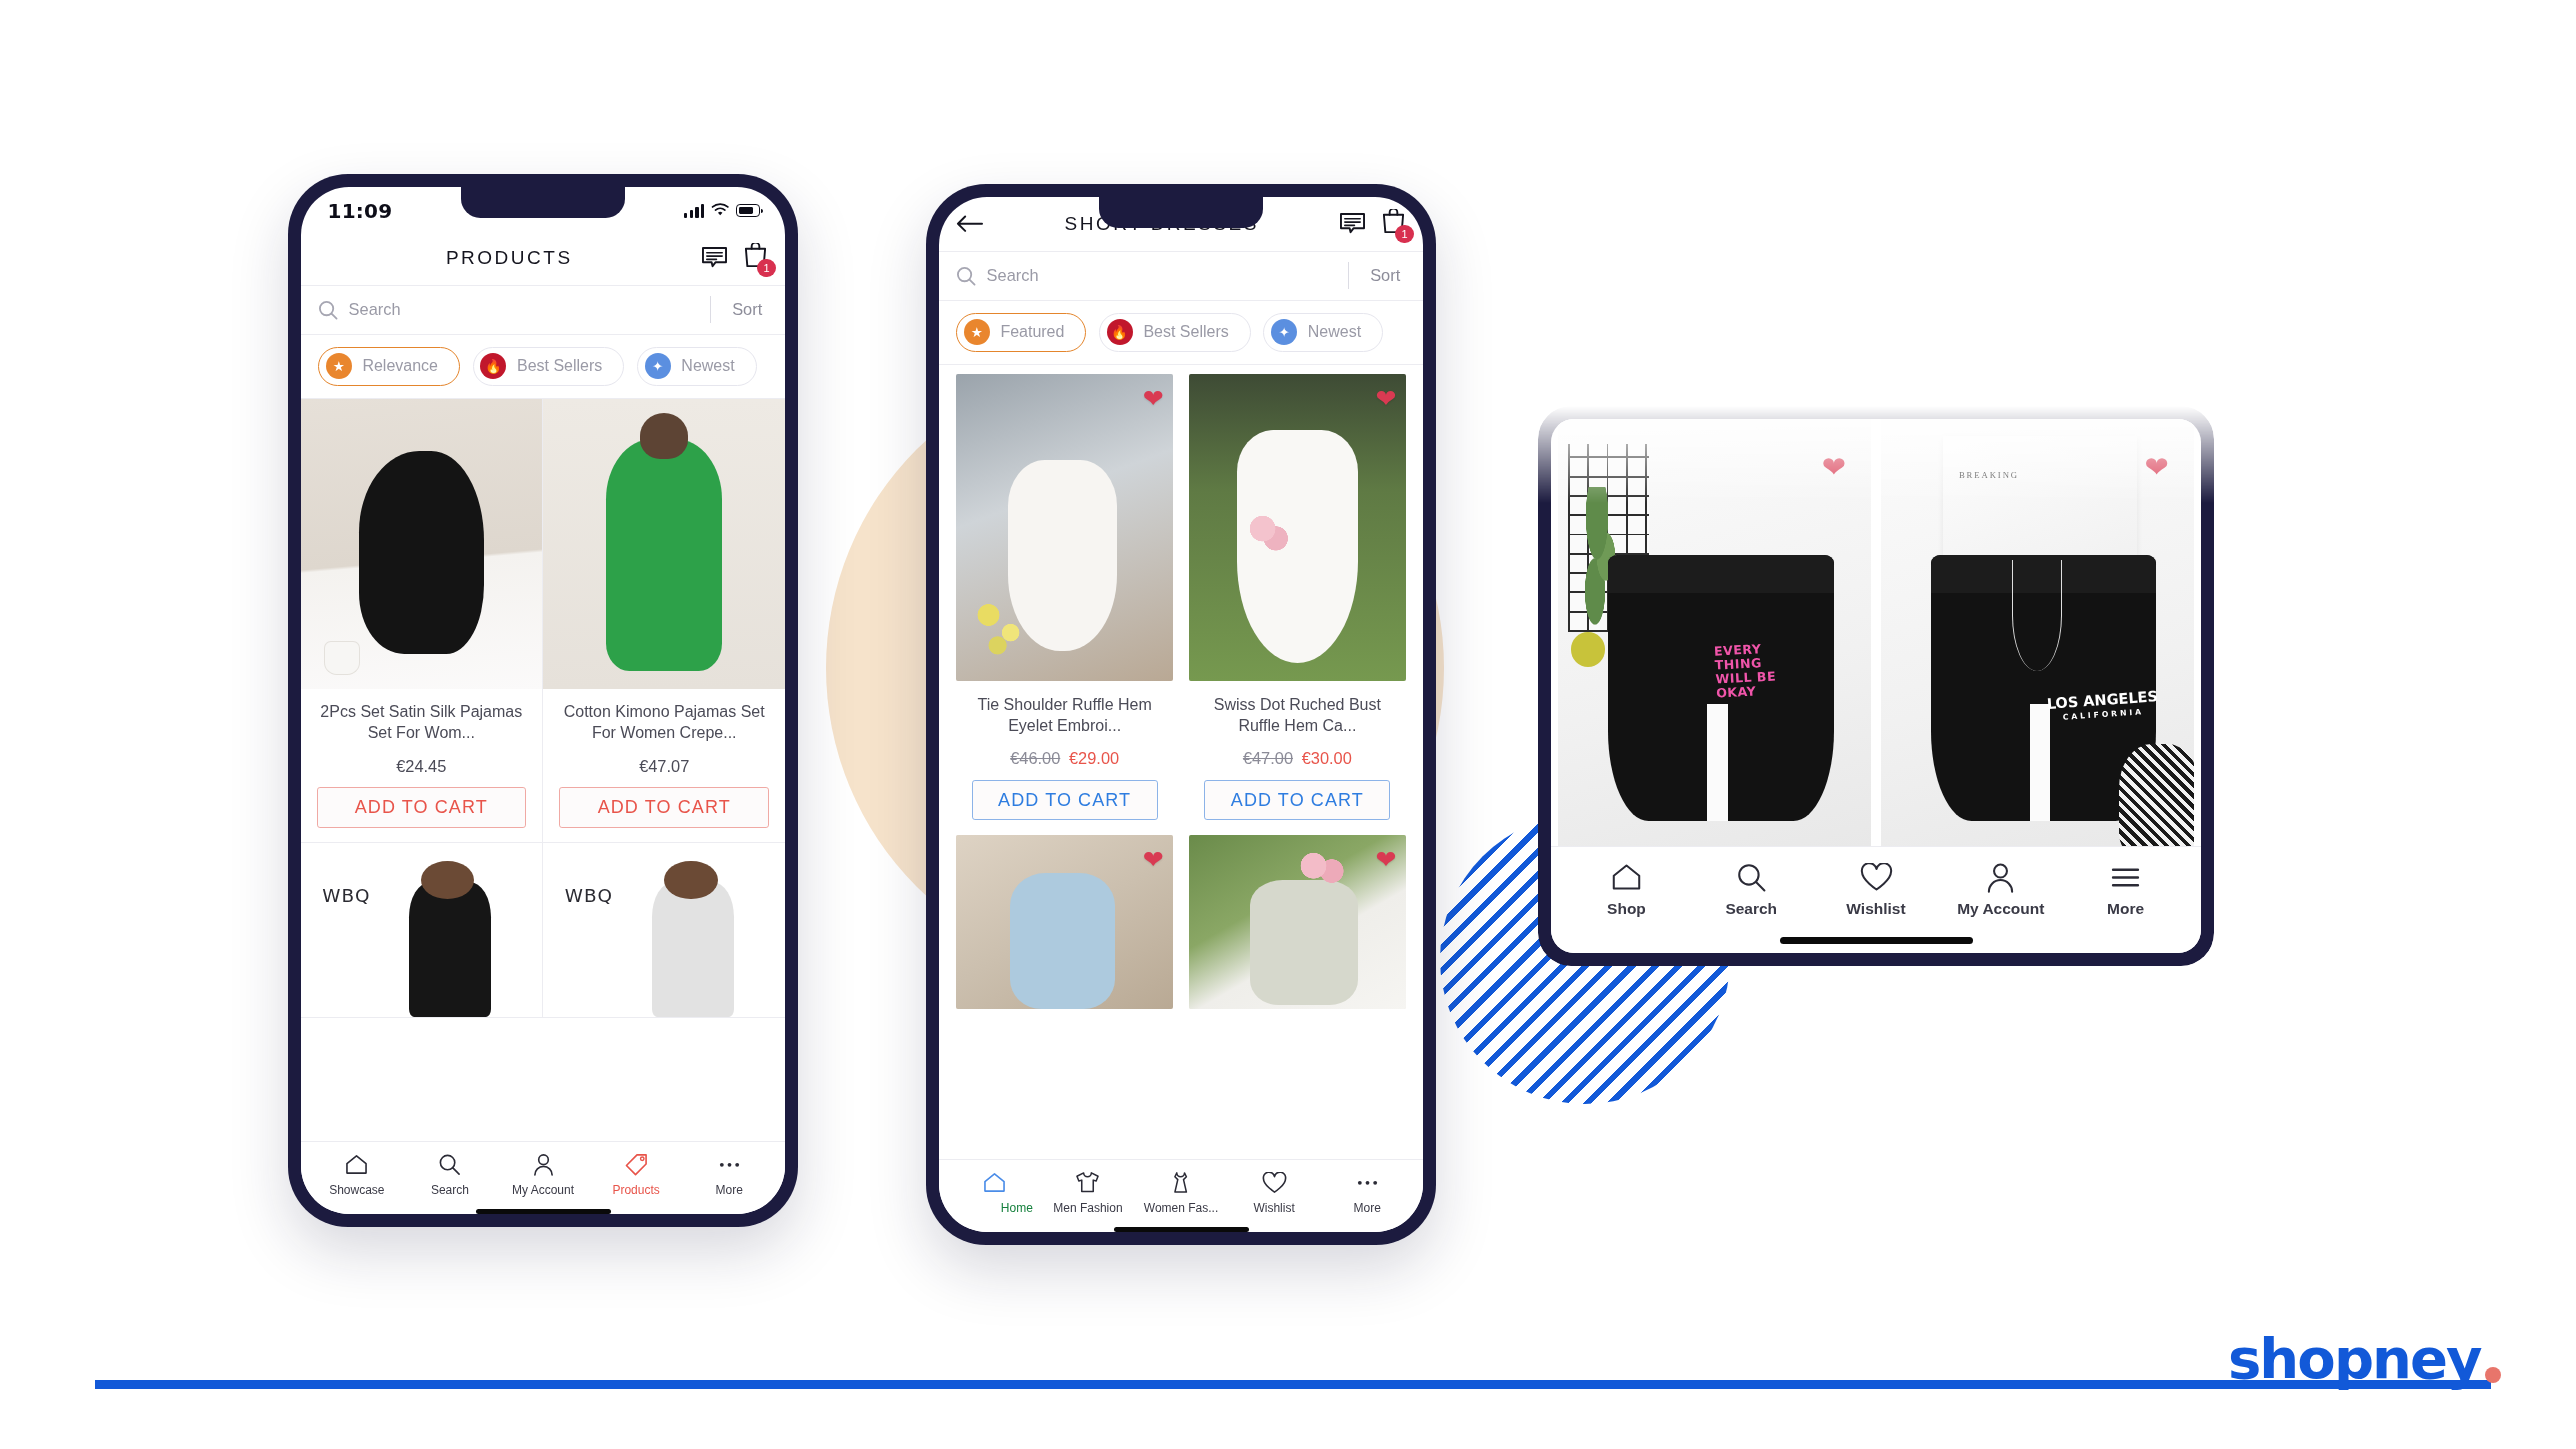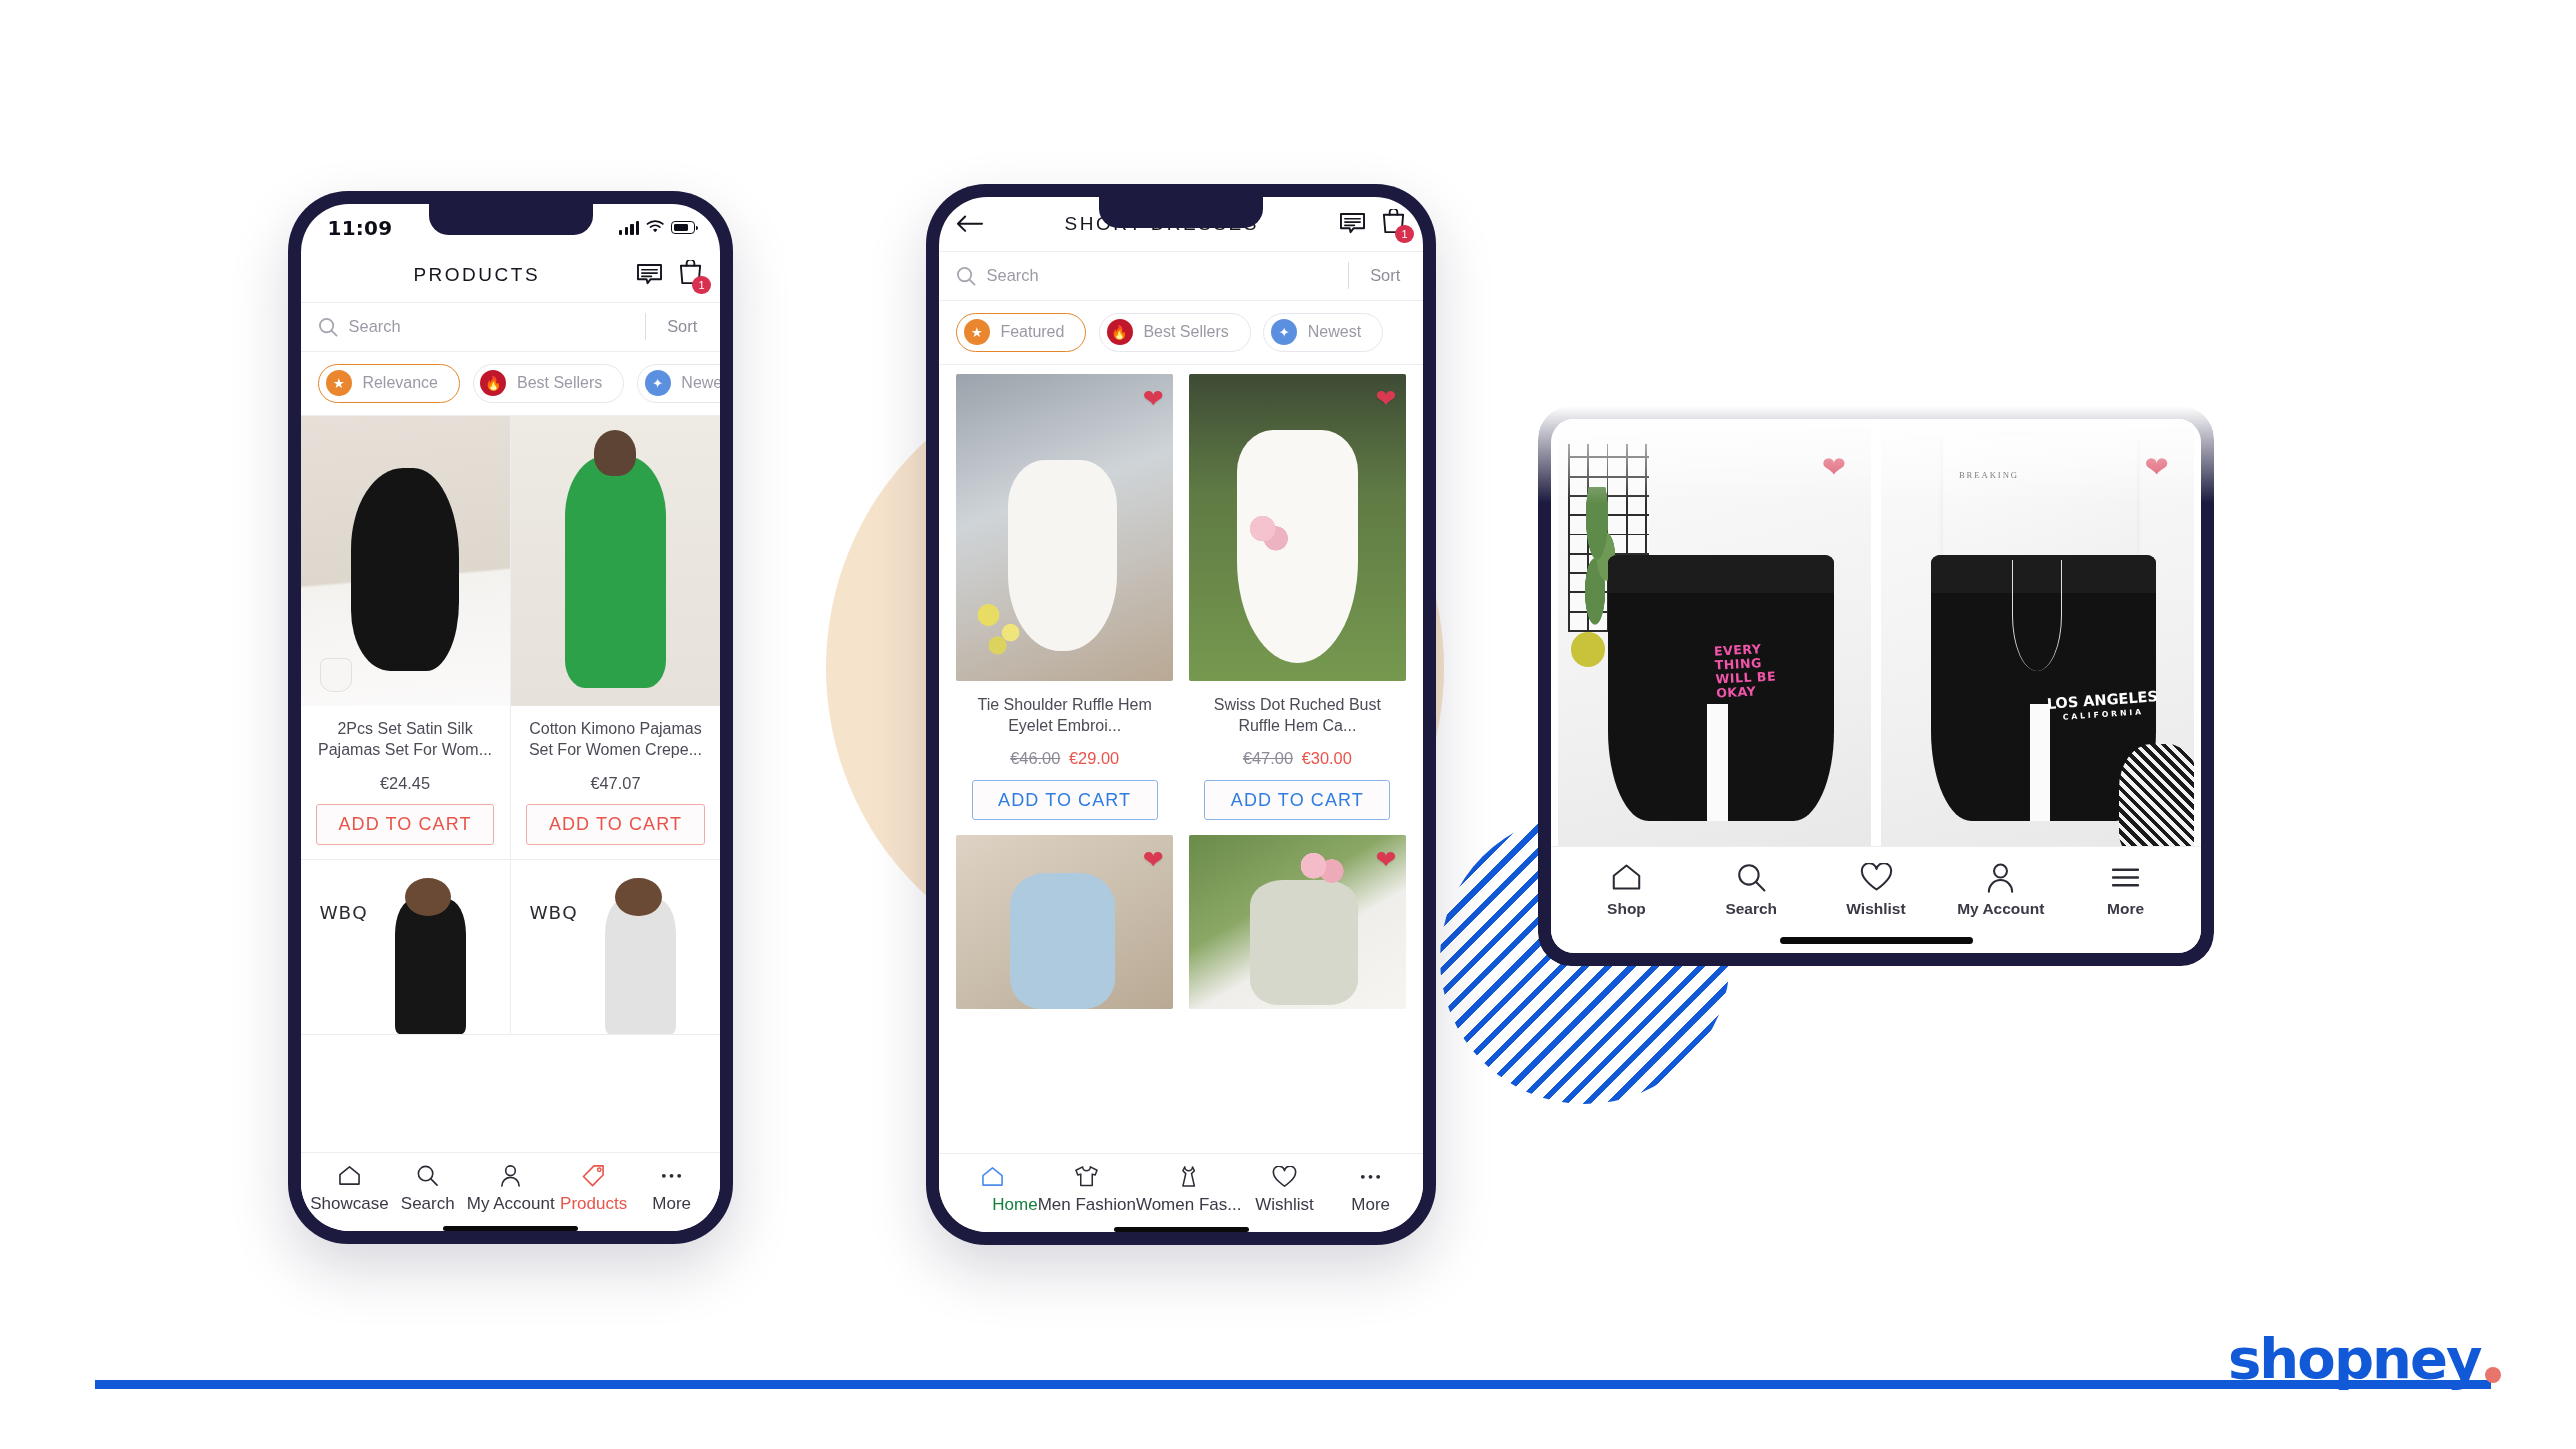--- a/index.html
+++ b/index.html
@@ -175,32 +175,32 @@
 
   
   .tabbar{
     position:absolute; left:0; right:0; bottom:0;
     background:#fff; border-top:1px solid #ececf1;
     padding:10.6px 9.7px 0; z-index:11;
   }
   .tabs{ display:flex; }
   .tab{ flex:1; display:flex; flex-direction:column; align-items:center; gap:5.8px; }
   .tab-ico{ height:25px; display:flex; align-items:center; justify-content:center; color:#2b2b36; }
-  .tab-label{ font-size:17px; color:#3a3a46; white-space:nowrap; }
+  .tab-label{ font-size:12px; color:#3a3a46; white-space:nowrap; }
   .tab.act .tab-ico{ color:#e8544a; }
   .tab.act .tab-label{ color:#e8544a; }
   .tab.act-blue .tab-ico{ color:#4a8ce8; }
   .tab.act-blue .tab-label{ color:#15803d;padding-left:44px; }
   .homebar{
     margin:11.6px auto 0; width:135px; height:5.8px;
     border-radius:3.9px; background:#0a0a0a;
   }
 
   
-  #phone1{ left:288px; top:191px; width:445px; height:1053px; }
+  #phone1{ left:288px; top:174px; width:510px; height:1053px; }
   #phone1 .pimg{ height:290px;padding-left:29px; }
   #phone1 .pimg.row2{ height:174px; }
 
   
   #phone2{ left:926px; top:184px; width:510px; height:1061px; }
   #phone2 .grid{ padding:9.7px 9.7px 0; }
   #phone2 .cell{ border:none; padding:0 7.7px; }
   #phone2 .pimg{ height:307px; border-radius:1.9px; }
   #phone2 .pimg.row2{ height:174px; }
 

